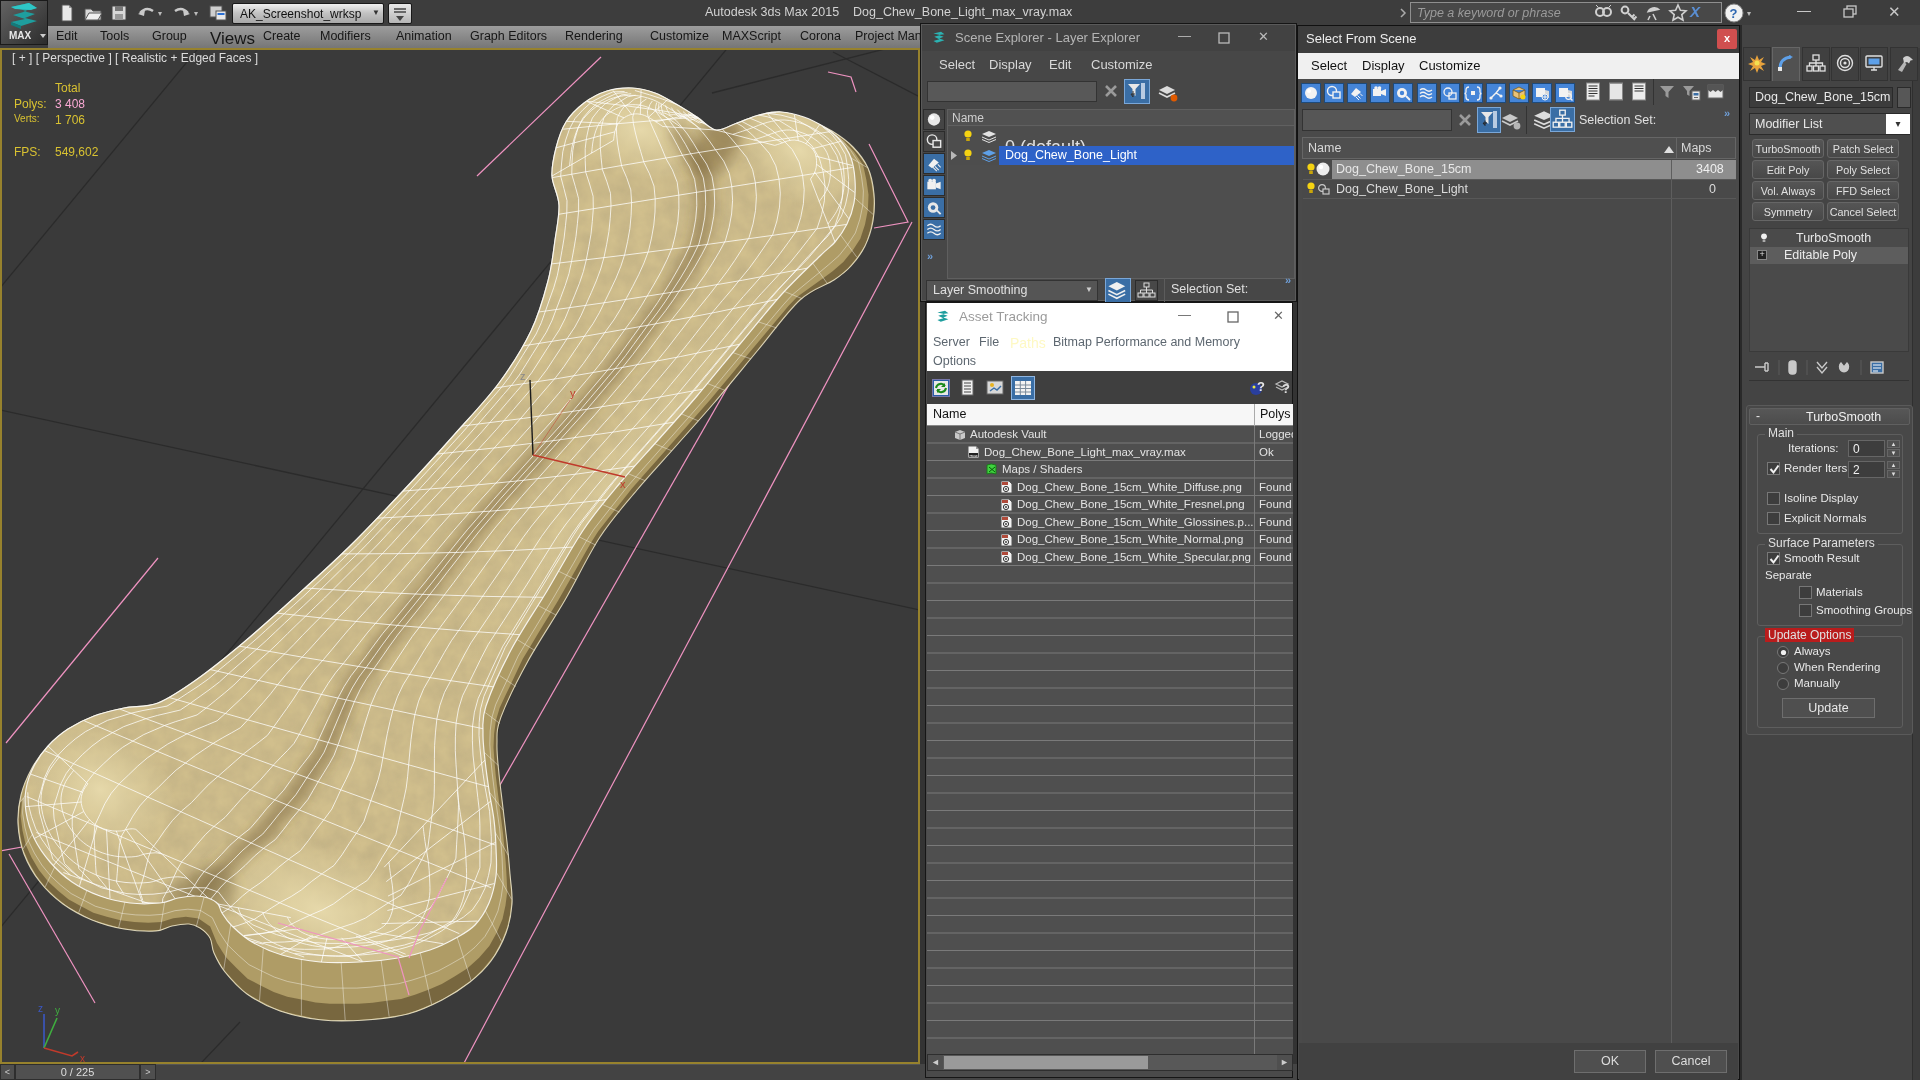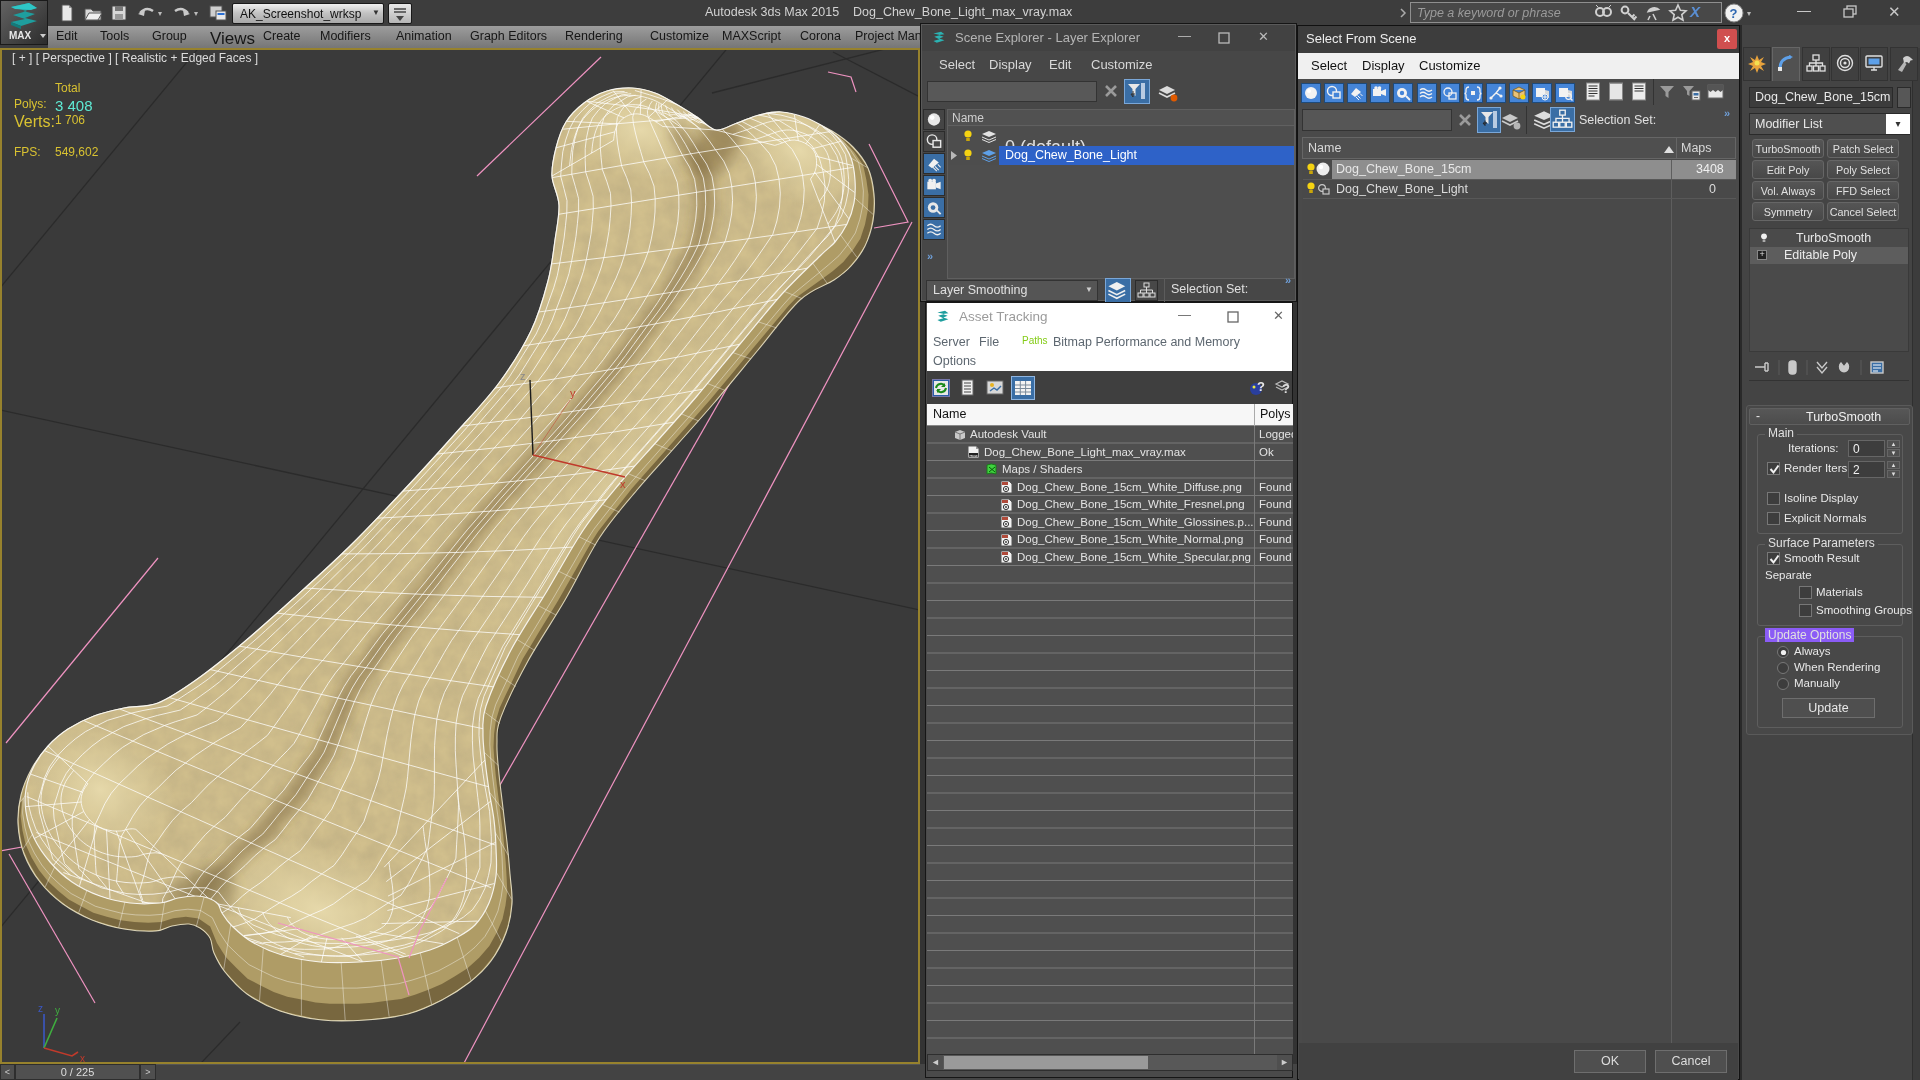--- a/index.html
+++ b/index.html
@@ -353,22 +353,22 @@
         <path d="M44,1048 L72,1056 L78,1052" stroke="#c03a2b"></path>
         <text x="38" y="1012" fill="#3a57c4" font-size="10">z</text>
         <text x="55" y="1014" fill="#3fae3f" font-size="10">y</text>
         <text x="80" y="1062" fill="#c03a2b" font-size="10">x</text>
       </g>
     </svg>
   </div>
 <div class="txt" style="left:12px;top:51px;font-size:12px;color:#dcdcdc">[ + ] [ Perspective ] [ Realistic + Edged Faces ]</div>
 <div class="txt" style="left:55px;top:81px;font-size:12px;color:#d9c231">Total</div>
 <div class="txt" style="left:14px;top:97px;font-size:12px;color:#d9c231">Polys:</div>
-<div class="txt" style="left:55px;top:97px;font-size:15px;color:#5eead4">3 408</div>
-<div class="txt" style="left:14px;top:113px;font-size:16px;color:#d9c231">Verts:</div>
+<div class="txt" style="left:55px;top:97px;font-size:12px;color:#f9a8d4">3 408</div>
+<div class="txt" style="left:14px;top:113px;font-size:10px;color:#d9c231">Verts:</div>
 <div class="txt" style="left:55px;top:113px;font-size:12px;color:#d9c231">1 706</div>
 <div class="txt" style="left:14px;top:145px;font-size:12px;color:#d9c231">FPS:</div>
 <div class="txt" style="left:55px;top:145px;font-size:12px;color:#d9c231">549,602</div>
 <div class="abs" style="left:0;top:1064px;width:1920px;height:16px;background:#454545"></div>
 <div class="abs" style="left:0;top:1064px;width:15px;height:16px;background:#4f4f4f;border:1px solid #2e2e2e;color:#ccc;font-size:9px;text-align:center;line-height:14px">&lt;</div>
 <div class="abs" style="left:15px;top:1064px;width:125px;height:16px;background:#505050;border:1px solid #2e2e2e;color:#ddd;font-size:11px;text-align:center;line-height:14px">0 / 225</div>
 <div class="abs" style="left:140px;top:1064px;width:16px;height:16px;background:#4f4f4f;border:1px solid #2e2e2e;color:#ccc;font-size:9px;text-align:center;line-height:14px">&gt;</div>
 <div class="abs" style="left:156px;top:1064px;width:764px;height:16px;background:#434343;border-top:1px solid #555"></div>
 
 <div class="win" style="left:920px;top:23px;width:377px;height:279px;background:#474747;border:1px solid #151515;box-shadow:0 0 0 1px #5a5a5a inset">
@@ -506,21 +506,21 @@
    <path d="M4 4 L13 2 L17 5 L10 6 L16 8 L11 10 L17 12 L8 15 L4 13 L11 11 L5 8 L12 6 Z" fill="#1e9e9e"></path>
     </svg>
  <span class="txt" style="left:33px;top:6px;font-size:13.5px;color:#9b9b9b">Asset Tracking</span>
  <span class="txt" style="left:252px;top:4px;color:#666;font-size:13px">—</span>
  <svg class="abs" style="left:301px;top:8px" width="12" height="12">
       <rect x="1" y="1" width="10" height="10" fill="none" stroke="#666" stroke-width="1.3"></rect>
     </svg>
  <span class="txt" style="left:347px;top:5px;color:#666;font-size:13px">✕</span>
  <span class="txt" style="left:7px;top:32px;font-size:12.5px;color:#5d6770">Server</span>
  <span class="txt" style="left:53px;top:32px;font-size:12.5px;color:#5d6770">File</span>
- <span class="txt" style="left:96px;top:32px;font-size:10px;color:#84cc16">Paths</span>
+ <span class="txt" style="left:84px;top:32px;font-size:14px;color:#fef9c3">Paths</span>
  <span class="txt" style="left:127px;top:32px;font-size:12.5px;color:#5d6770">Bitmap Performance and Memory</span>
  <span class="txt" style="left:7px;top:51px;font-size:12.5px;color:#5d6770">Options</span>
  <div class="abs" style="left:1px;top:68px;width:365px;height:33px;background:#3f3f3f"></div>
 <div class="abs" style="left:6px;top:76px;width:18px;height:18px;background:#2a5fa8;border:1px solid #77a">
       <svg width="16" height="16">
         <rect x="1" y="1" width="14" height="14" fill="#e8e8e8"></rect>
         <path d="M3 8 a5 5 0 0 1 9 -2 M13 8 a5 5 0 0 1 -9 2" fill="none" stroke="#1a8a1a" stroke-width="2"></path>
         <path d="M12 3 v4 h-4 z" fill="#1a8a1a"></path>
         <path d="M4 13 v-4 h4 z" fill="#1a8a1a"></path>
       </svg>
@@ -1037,21 +1037,21 @@
     <span class="txt" style="left:18px;top:163px;font-size:11.5px;color:#e8e8e8">Separate</span>
     <div class="abs" style="left:52px;top:180px;width:13px;height:13px;background:#3d3d3d;border:1px solid #777">
       <svg width="12" height="12"></svg>
     </div>
     <span class="txt" style="left:69px;top:180px;font-size:11.5px;color:#e8e8e8">Materials</span>
     <div class="abs" style="left:52px;top:198px;width:13px;height:13px;background:#3d3d3d;border:1px solid #777">
       <svg width="12" height="12"></svg>
     </div>
     <span class="txt" style="left:69px;top:198px;font-size:11.5px;color:#e8e8e8">Smoothing Groups</span>
     <div class="abs" style="left:10px;top:230px;width:146px;height:92px;border:1px solid #5e5e5e;border-radius:3px"></div>
-    <span class="txt" style="left:18px;top:222px;font-size:12px;color:#e0e0e0;background:#8b5cf6;padding:0 3px">Update Options</span>
+    <span class="txt" style="left:18px;top:222px;font-size:12px;color:#e0e0e0;background:#b91c1c;padding:0 3px">Update Options</span>
     <div class="abs" style="left:30px;top:240px;width:12px;height:12px;background:#3d3d3d;border:1px solid #777;border-radius:50%">
       <svg width="11" height="11">
         <circle cx="5.5" cy="5.5" r="2.6" fill="#f0f0f0"></circle>
       </svg>
     </div>
     <span class="txt" style="left:47px;top:239px;font-size:11.5px;color:#e8e8e8">Always</span>
     <div class="abs" style="left:30px;top:256px;width:12px;height:12px;background:#3d3d3d;border:1px solid #777;border-radius:50%">
       <svg width="11" height="11"></svg>
     </div>
     <span class="txt" style="left:47px;top:255px;font-size:11.5px;color:#e8e8e8">When Rendering</span>

